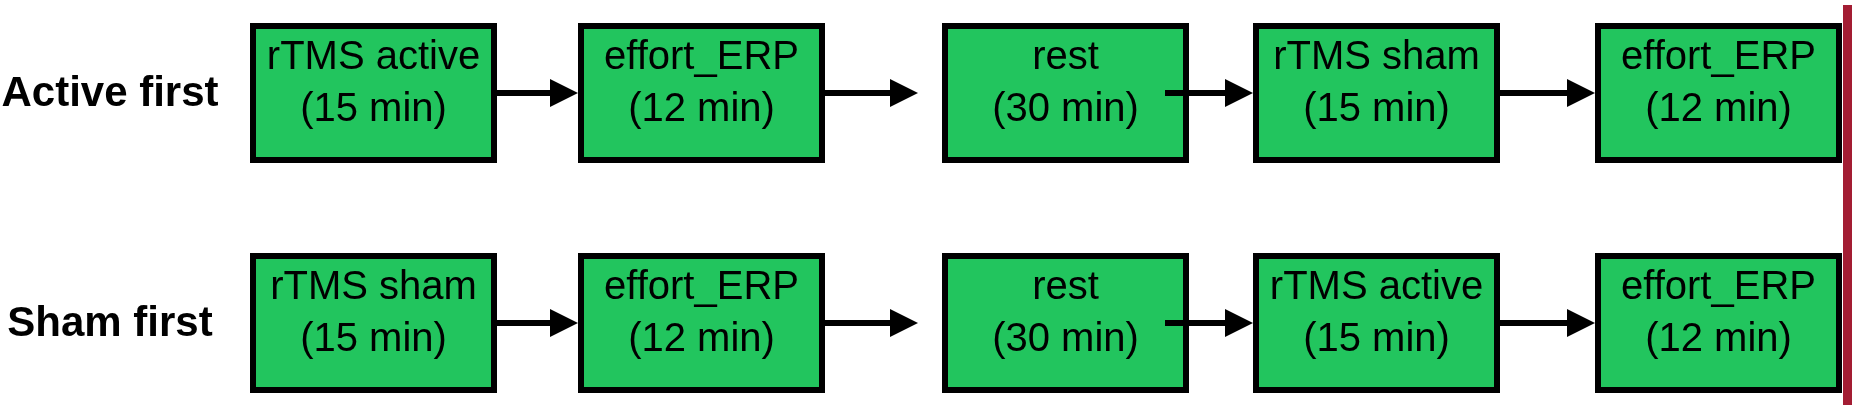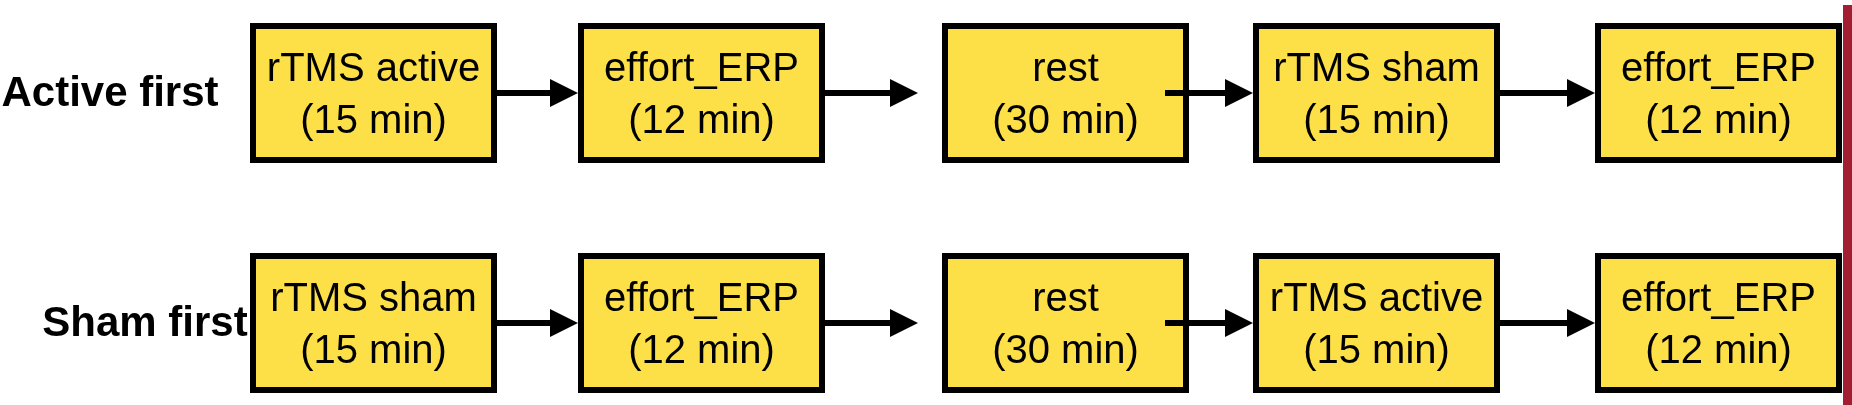--- a/index.html
+++ b/index.html
@@ -21,34 +21,33 @@
     position: absolute;
     left: 0;
     width: 220px;
     text-align: center;
     font-size: 42px;
     font-weight: bold;
     line-height: 48px;
     white-space: nowrap;
   }
   .row1-label { top: 68px; }
-  .row2-label { top: 298px; padding-left: 35px; }
+  .row2-label { top: 298px; }
 
   
   .box {
     position: absolute;
     width: 247px;
     height: 140px;
     border: 6px solid #000000;
     box-sizing: border-box;
-    background: #fde047;
+    background: #22c55e;
     display: flex;
     flex-direction: column;
     align-items: center;
-    justify-content: center;
     text-align: center;
     font-size: 40px;
     line-height: 52px;
     white-space: nowrap;
   }
   .row1 .box { top: 23px; }
   .row2 .box { top: 253px; }
   .bx1 { left: 250px; }
   .bx2 { left: 578px; }
   .bx3 { left: 918px; margin-left: 24px; }

